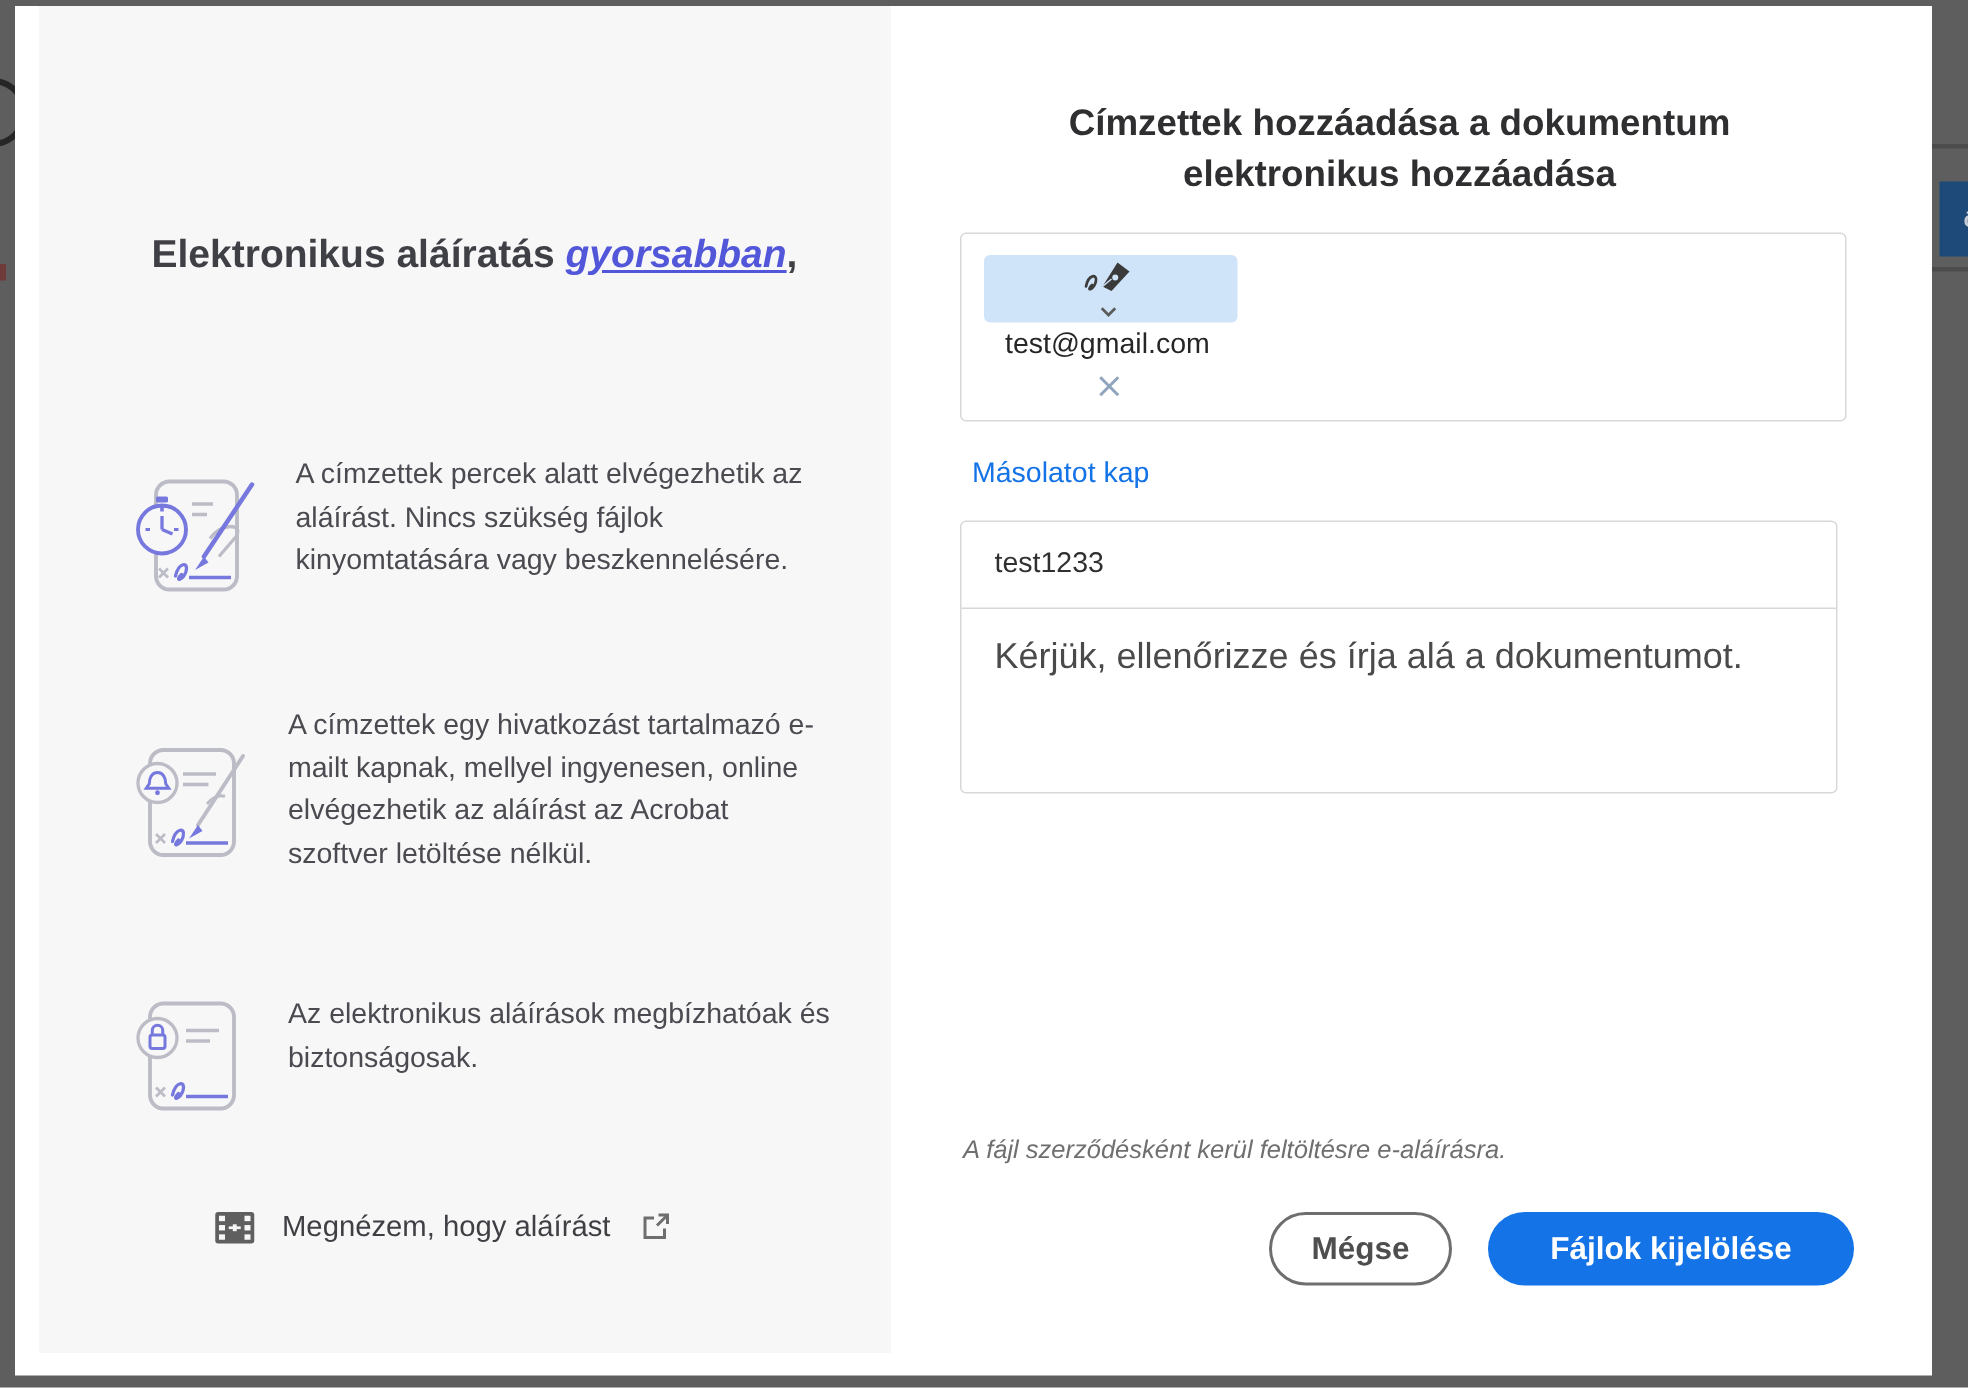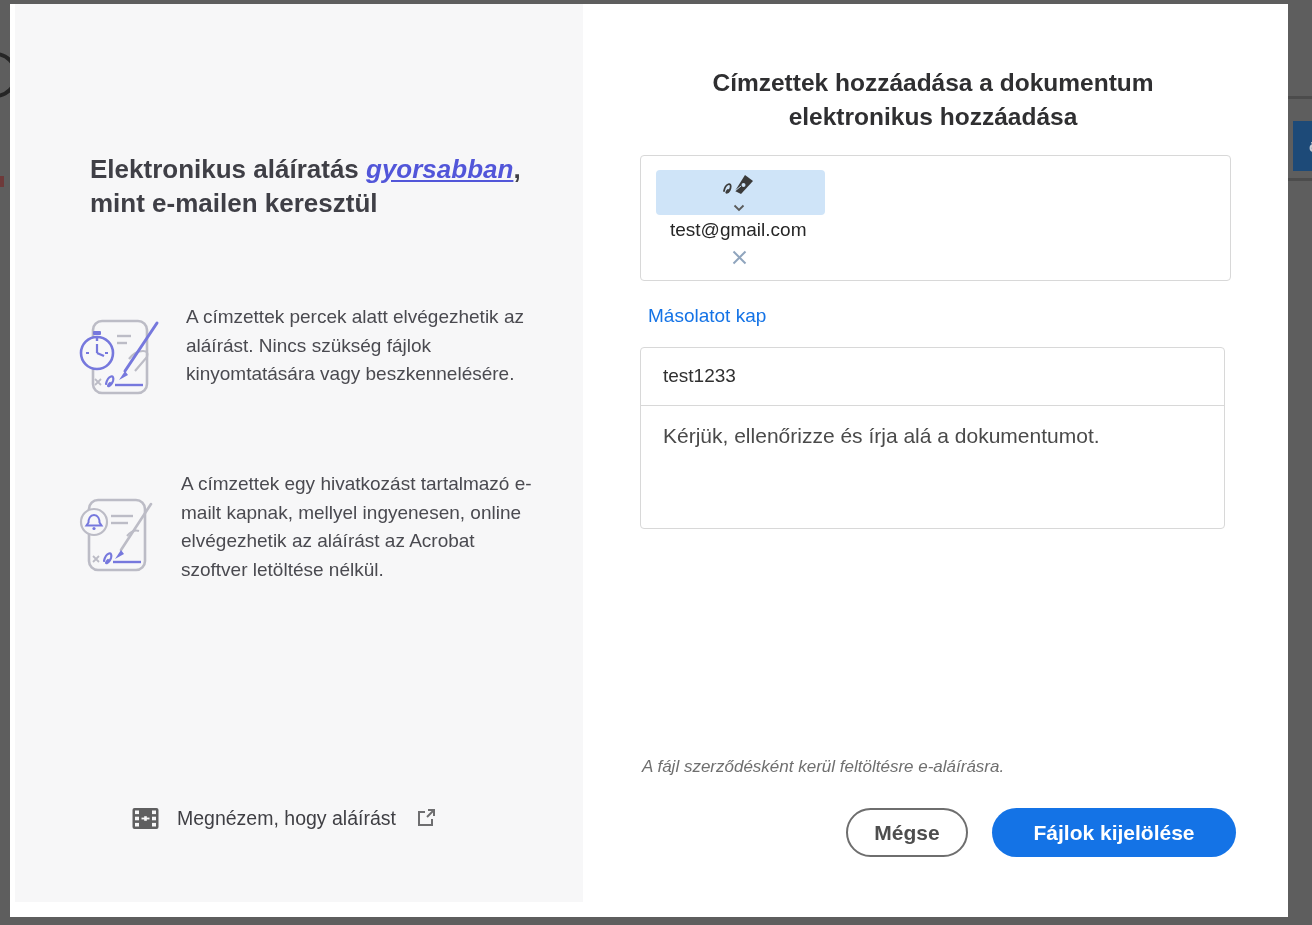--- a/index.html
+++ b/index.html
@@ -22,21 +22,21 @@
   .bg-partial-button {
     position:absolute; left:1293px; top:121px; width:19px; height:50px;
     background:#1d4a78; color:#c7ccd4; font-weight:bold; font-size:15px;
     display:flex; align-items:center; padding-left:16px; overflow:hidden;
   }
 
   
   .modal { position:absolute; left:10px; top:4px; width:1278px; height:913px; background:#ffffff; }
 
   
-  .left-panel { position:absolute; left:5px; top:0; width:568px; height:898px; background:#f7f7f8; }
+  .left-panel { position:absolute; left:16px; top:0; width:568px; height:898px; background:#f7f7f8; }
   .promo-heading {
     position:absolute; left:75px; top:148px; width:470px;
     font-size:26px; font-weight:bold; color:#3f3f46; line-height:34px;
   }
   .heading-link {
     color:#5256d9; font-style:italic; text-decoration:underline; cursor:pointer;
   }
   .feature { position:absolute; left:58px; width:475px; display:flex; gap:16px; align-items:flex-start; }
   .feature-1 { top:299px;gap:21px; }
   .feature-2 { top:466px; }
@@ -78,21 +78,21 @@
     position:absolute; left:638px; top:301px;
     font-size:19px; color:#1473e6; cursor:pointer;
   }
 
   .sm-box {
     position:absolute; left:630px; top:343px; width:585px; height:182px;
     background:#fff; border:1px solid #d8d8d8; border-radius:4px;
   }
   .sm-divider { position:absolute; left:0; right:0; top:57px; height:1px; background:#d8d8d8; }
   .subject-value { position:absolute; left:22px; top:17px; font-size:19px; color:#303030; }
-  .message-value { position:absolute; left:22px; top:76px; font-size:21px; color:#4a4a4a; width:540px; }
+  .message-value { position:absolute; left:22px; top:76px; font-size:24px; color:#4a4a4a; width:540px; }
 
   .upload-note {
     position:absolute; left:632px; top:753px;
     font-size:17px; font-style:italic; color:#6f6f6f;
   }
 
   .btn {
     position:absolute; top:804px; height:49px; border-radius:25px;
     display:flex; align-items:center; justify-content:center;
     font-size:21px; font-weight:bold; cursor:pointer;
@@ -112,21 +112,20 @@
 <div class="bg-strip-line-top"></div>
 <div class="bg-strip-line-bottom"></div>
 <div class="bg-partial-button">öv</div>
 
 <div class="modal">
 
   <div class="left-panel">
 
     <div class="promo-heading">
       <span>Elektronikus aláíratás </span><a class="heading-link">gyorsabban</a><span>,</span><br>
-      <span>mint e-mailen keresztül</span>
     </div>
 
     <div class="feature feature-1">
       <span class="f-icon">
         <svg width="92" height="86" viewBox="0 0 92 86">
           <rect x="20" y="6" width="54" height="72" rx="9" fill="none" stroke="#bcbcc6" stroke-width="2.6"></rect>
           <line x1="44" y1="21" x2="58" y2="21" stroke="#bcbcc6" stroke-width="2.4"></line>
           <line x1="44" y1="28" x2="54" y2="28" stroke="#bcbcc6" stroke-width="2.4"></line>
           <circle cx="24" cy="38" r="16" fill="#f7f7f8" stroke="#7678dd" stroke-width="2.6"></circle>
           <rect x="20" y="16" width="8" height="4" rx="1" fill="#7678dd"></rect>
@@ -159,20 +158,36 @@
           <path d="M48,58 l-6,9 l9,-5 z" fill="#7678dd"></path>
           <path d="M54,44 q6,-7 12,-5" fill="none" stroke="#bcbcc6" stroke-width="2"></path>
           <path d="M20,64 l6,6 M26,64 l-6,6" stroke="#bcbcc6" stroke-width="1.8"></path>
           <path d="M31,69 c2,-9 9,-10 7,-3 c-2,6 -8,7 -3,2" fill="none" stroke="#7678dd" stroke-width="2.2" stroke-linecap="round"></path>
           <line x1="40" y1="70" x2="68" y2="70" stroke="#7678dd" stroke-width="2.4"></line>
         </svg>
       </span>
       <span class="f-text">A címzettek egy hivatkozást tartalmazó e-mailt kapnak, mellyel ingyenesen, online elvégezhetik az aláírást az Acrobat szoftver letöltése nélkül.</span>
     </div>
 
+    <div class="feature feature-3">
+      <span class="f-icon">
+        <svg width="92" height="86" viewBox="0 0 92 86">
+          <rect x="16" y="8" width="56" height="70" rx="9" fill="none" stroke="#bcbcc6" stroke-width="2.6"></rect>
+          <line x1="40" y1="26" x2="62" y2="26" stroke="#bcbcc6" stroke-width="2.4"></line>
+          <line x1="40" y1="33" x2="56" y2="33" stroke="#bcbcc6" stroke-width="2.4"></line>
+          <circle cx="21" cy="31" r="13" fill="#f7f7f8" stroke="#bcbcc6" stroke-width="2.2"></circle>
+          <rect x="16" y="29" width="10" height="9" rx="1.5" fill="none" stroke="#7678dd" stroke-width="2"></rect>
+          <path d="M17.5,29 v-3 a3.5,3.5 0 0 1 7,0 v3" fill="none" stroke="#7678dd" stroke-width="2"></path>
+          <path d="M20,64 l6,6 M26,64 l-6,6" stroke="#bcbcc6" stroke-width="1.8"></path>
+          <path d="M31,69 c2,-9 9,-10 7,-3 c-2,6 -8,7 -3,2" fill="none" stroke="#7678dd" stroke-width="2.2" stroke-linecap="round"></path>
+          <line x1="40" y1="70" x2="68" y2="70" stroke="#7678dd" stroke-width="2.4"></line>
+        </svg>
+      </span>
+      <span class="f-text">Az elektronikus aláírások megbízhatóak és biztonságosak.</span>
+    </div>
 
     <div class="watch-row">
       <span style="display:inline-flex;">
         <svg width="27" height="23" viewBox="0 0 27 23">
           <rect x="0.5" y="1" width="26" height="21" rx="2" fill="#5f5f60"></rect>
           <g fill="#f7f7f8">
             <rect x="3" y="3.5" width="4" height="3.6"></rect>
               <rect x="3" y="9.7" width="4" height="3.6"></rect>
               <rect x="3" y="15.9" width="4" height="3.6"></rect>
             <rect x="20" y="3.5" width="4" height="3.6"></rect>

